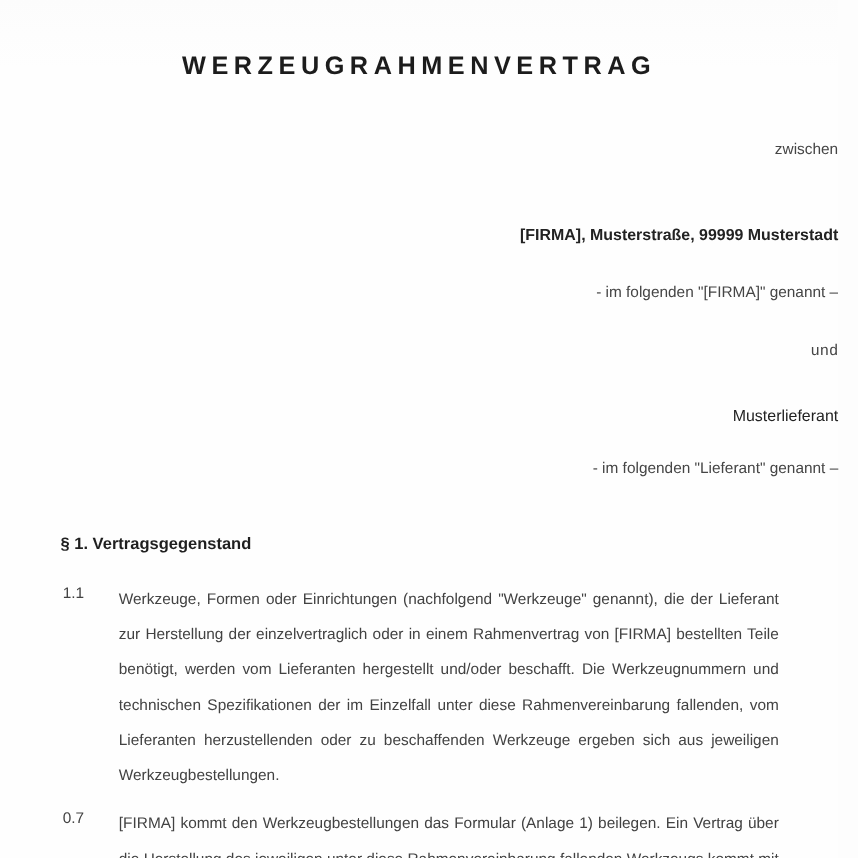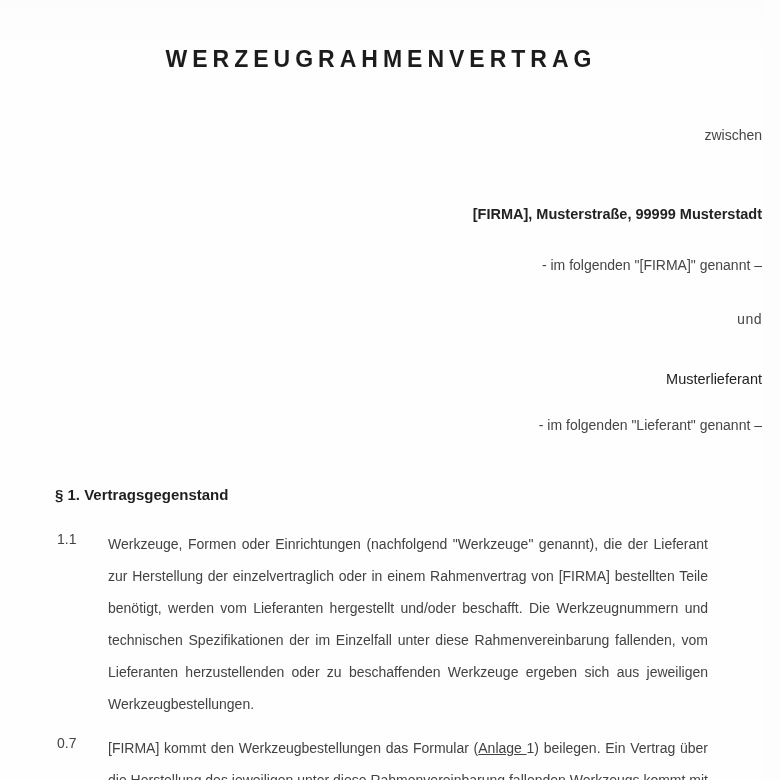--- a/index.html
+++ b/index.html
@@ -59,21 +59,21 @@
     color: #424242;
   }
   .clause-text {
     flex: 1;
     font-size: 14px;
     line-height: 32px;
     text-align: justify;
     color: #424242;
   }
   .clause-text.justify-last { text-align-last: justify; }
-  .underline-ref { text-decoration: underline; }
+  .underline-ref { }
 </style>
 </head>
 <body>
 
 <div class="page">
 
   <h1 class="doc-title">WERZEUGRAHMENVERTRAG</h1>
 
   <p class="center-line zwischen">zwischen</p>
 

